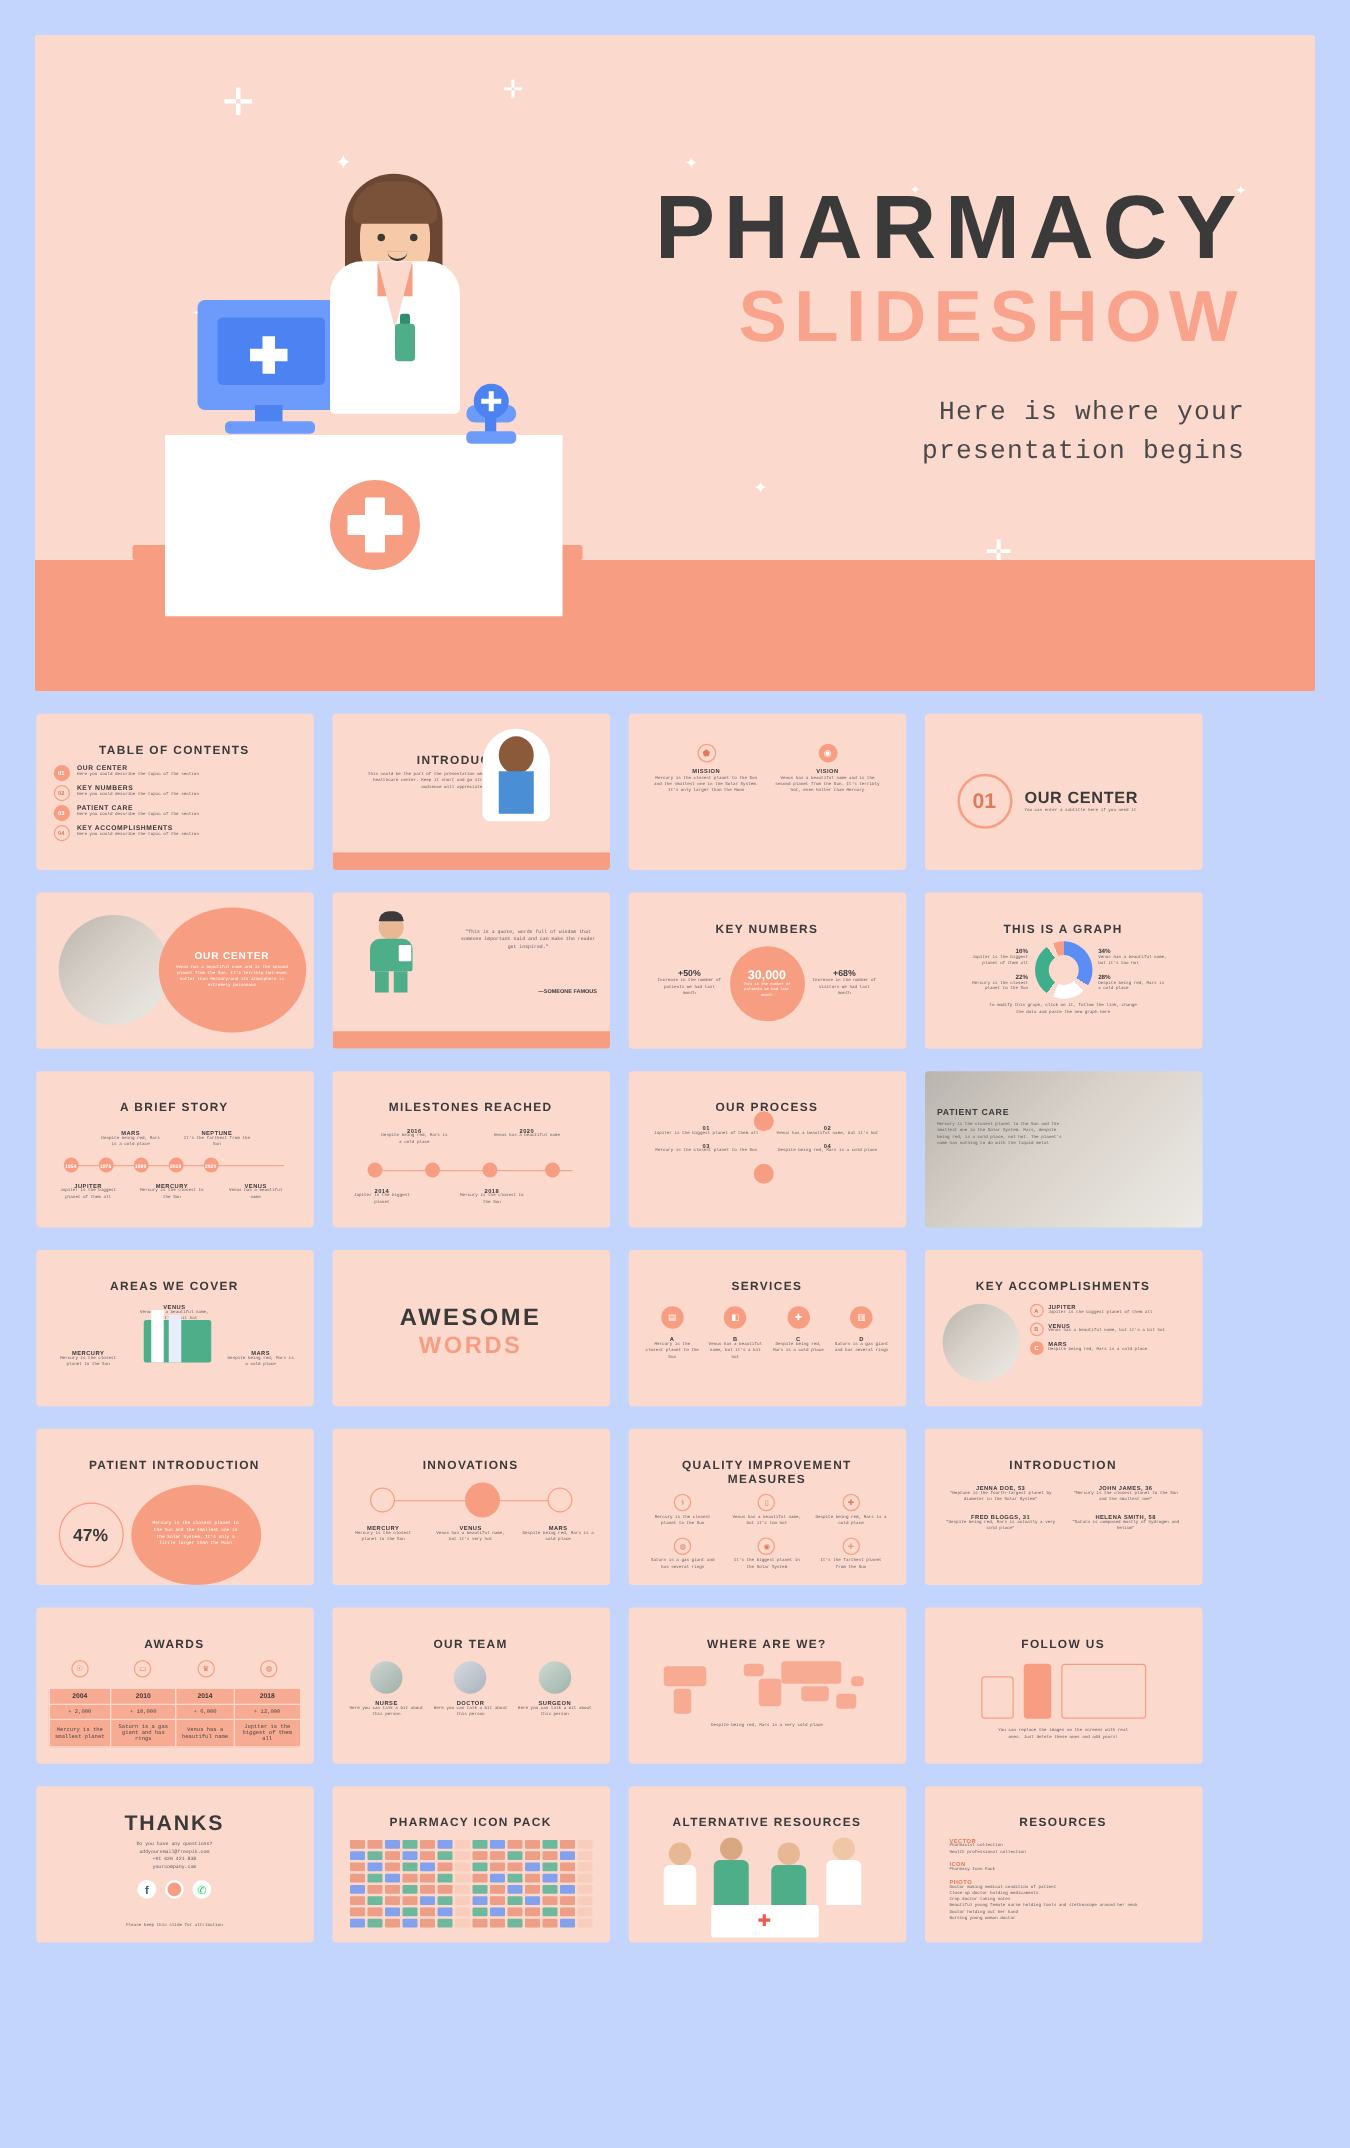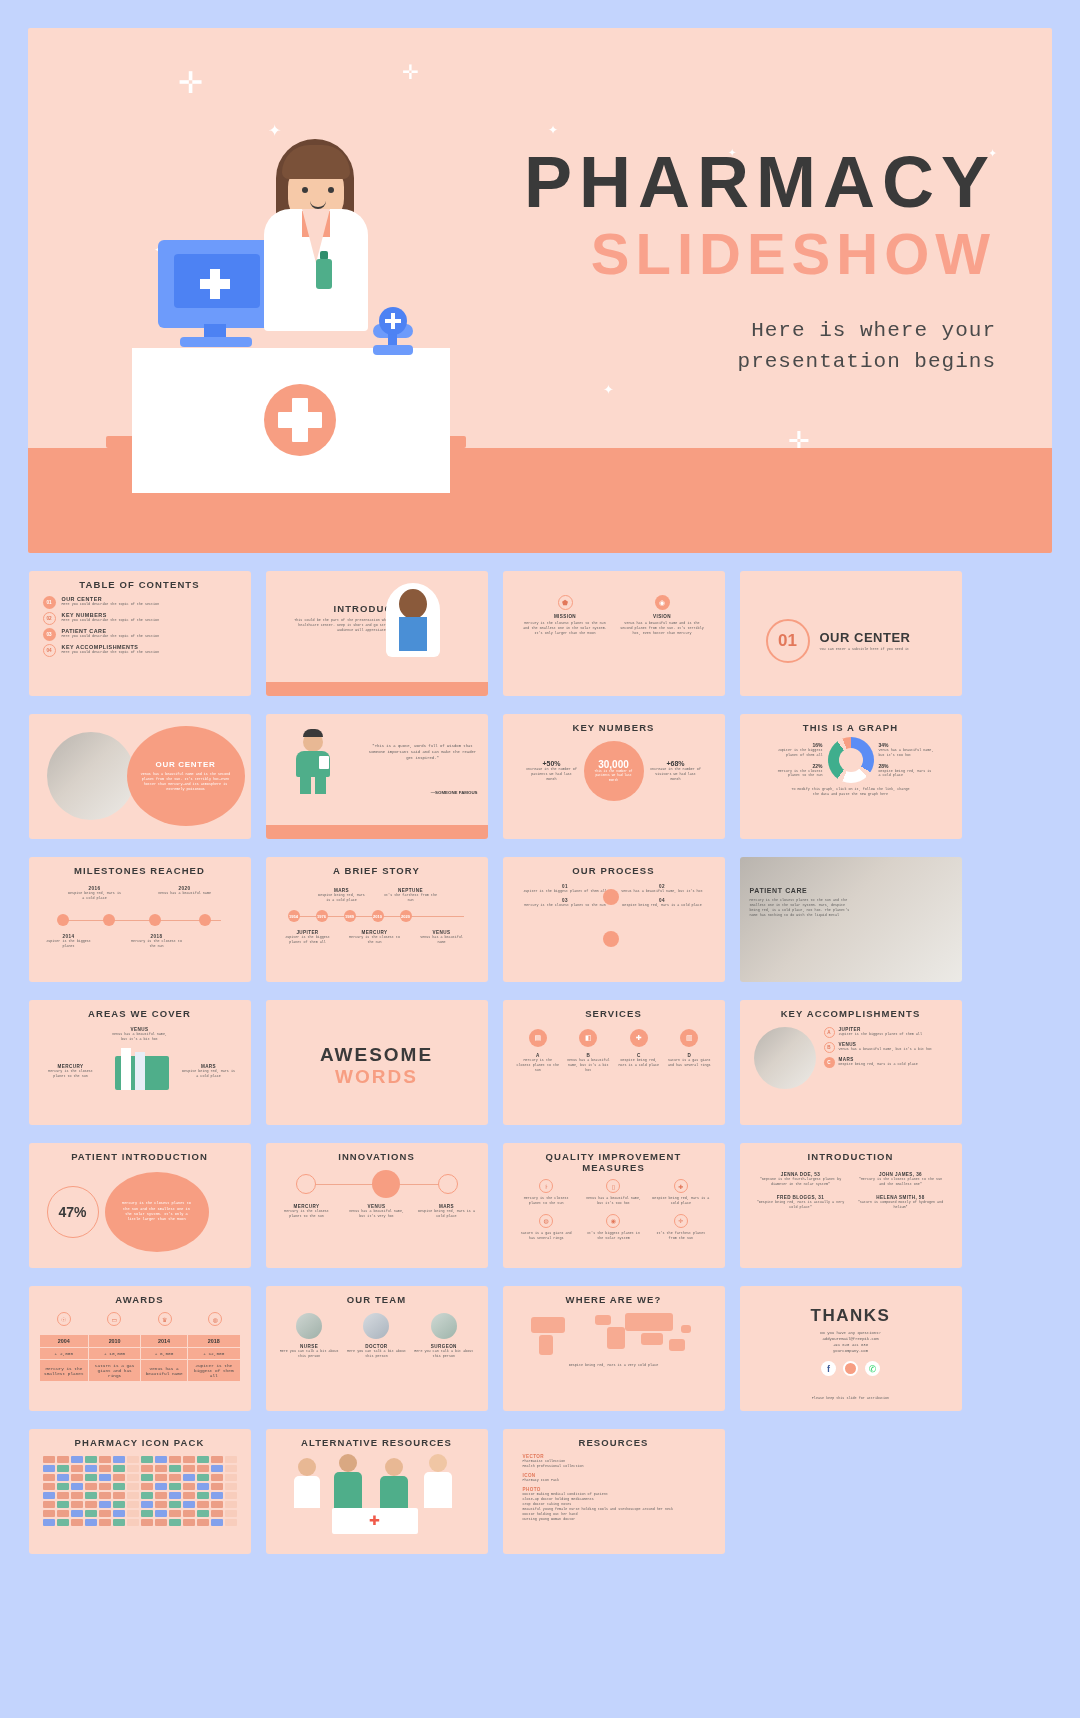--- a/index.html
+++ b/index.html
@@ -61,21 +61,21 @@
   .hero-sub { font-size:58px; font-weight:700; color:#f9a28c; letter-spacing:6px; line-height:1.25; }
   .hero-tag { margin-top:24px; font-family:"Liberation Mono", monospace; font-size:21px; color:#4a4a4a; line-height:1.5; letter-spacing:1px; }
 
   .cross-deco { position:absolute; color:#fff; font-weight:300; line-height:1; user-select:none; }
   .spark { position:absolute; color:#fff; line-height:1; user-select:none; }
 
   
   .grid { display:grid; grid-template-columns: repeat(4, 222px); gap: 18px 15px; margin: 18px auto 0; width: 1023px; }
   .slide { position:relative; height:125px; background:#fcd9cd; border-radius:3px; overflow:hidden;
            padding:8px 10px; }
-  .s-title { text-align:center; font-size:9.5px; font-weight:700; color:#3a3a3a; letter-spacing:1.1px; margin-top:0; }
+  .s-title { text-align:center; font-size:9.5px; font-weight:700; color:#3a3a3a; letter-spacing:1.1px; margin-top:16px; }
   .tiny { font-size:3.4px; color:#5d5d5d; line-height:1.45; font-family:"Liberation Mono", monospace; }
   .tiny2 { font-size:3.9px; color:#5d5d5d; line-height:1.5; font-family:"Liberation Mono", monospace; }
   .lbl { font-size:5.4px; font-weight:700; color:#3a3a3a; letter-spacing:.5px; }
   .lbl-sm { font-size:4.6px; font-weight:700; color:#3a3a3a; letter-spacing:.4px; }
   .cbadge { width:13px;height:13px;border-radius:50%;background:#f79e82;color:#fff;font-size:4.6px;
             display:flex;align-items:center;justify-content:center;font-weight:700;flex:none; }
   .cbadge.ghost { background:transparent;border:1px solid #f79e82;color:#e2785a; }
   .circ-ic { width:15px;height:15px;border-radius:50%;background:#f79e82;display:flex;align-items:center;
              justify-content:center;color:#fff;font-size:7px;flex:none; }
   .circ-ic.out { background:#fcd9cd;border:1px solid #f79e82;color:#e2785a; }
@@ -295,20 +295,54 @@
           <div style="font-size:5px;font-weight:700;color:#3a3a3a;">34%</div>
           <div class="tiny">Venus has a beautiful name, but it's too hot</div>
           <div style="font-size:5px;font-weight:700;color:#3a3a3a;margin-top:5px;">28%</div>
           <div class="tiny">Despite being red, Mars is a cold place</div>
         </div>
       </div>
       <div class="tiny" style="text-align:center;padding:4px 40px 0;">To modify this graph, click on it, follow the link, change the data and paste the new graph here</div>
     </div>
 
     <div class="slide">
+      <div class="s-title">A BRIEF STORY</div>
+      <div style="position:relative;margin-top:12px;height:90px;">
+        <div class="tl-line" style="left:14px;right:14px;top:28px;"></div>
+        <div style="position:absolute;left:40px;top:0;width:52px;text-align:center;">
+          <div class="lbl-sm">MARS</div>
+          <div class="tiny">Despite being red, Mars is a cold place</div>
+        </div>
+        <div style="position:absolute;left:108px;top:0;width:54px;text-align:center;">
+          <div class="lbl-sm">NEPTUNE</div>
+          <div class="tiny">It's the farthest from the Sun</div>
+        </div>
+        <div style="position:absolute;left:12px;top:22px;display:flex;gap:16px;align-items:center;">
+          <div class="tl-dot">1954</div>
+          <div class="tl-dot">1976</div>
+          <div class="tl-dot">1989</div>
+          <div class="tl-dot">2010</div>
+          <div class="tl-dot">2020</div>
+        </div>
+        <div style="position:absolute;left:6px;top:42px;width:52px;text-align:center;">
+          <div class="lbl-sm">JUPITER</div>
+          <div class="tiny">Jupiter is the biggest planet of them all</div>
+        </div>
+        <div style="position:absolute;left:72px;top:42px;width:54px;text-align:center;">
+          <div class="lbl-sm">MERCURY</div>
+          <div class="tiny">Mercury is the closest to the Sun</div>
+        </div>
+        <div style="position:absolute;left:140px;top:42px;width:52px;text-align:center;">
+          <div class="lbl-sm">VENUS</div>
+          <div class="tiny">Venus has a beautiful name</div>
+        </div>
+      </div>
+    </div>
+
+    <div class="slide">
       <div class="s-title">MILESTONES REACHED</div>
       <div style="position:relative;margin-top:10px;height:84px;">
         <div class="tl-line" style="left:20px;right:20px;top:34px;"></div>
         <div style="position:absolute;left:28px;top:0;width:56px;text-align:center;">
           <div class="lbl-sm">2016</div>
           <div class="tiny">Despite being red, Mars is a cold place</div>
         </div>
         <div style="position:absolute;left:118px;top:0;width:56px;text-align:center;">
           <div class="lbl-sm">2020</div>
           <div class="tiny">Venus has a beautiful name</div>
@@ -317,54 +351,20 @@
         <div style="position:absolute;left:64px;top:28px;width:12px;height:12px;border-radius:50%;background:#f79e82;"></div>
         <div style="position:absolute;left:110px;top:28px;width:12px;height:12px;border-radius:50%;background:#f79e82;"></div>
         <div style="position:absolute;left:160px;top:28px;width:12px;height:12px;border-radius:50%;background:#f79e82;"></div>
         <div style="position:absolute;left:2px;top:48px;width:56px;text-align:center;">
           <div class="lbl-sm">2014</div>
           <div class="tiny">Jupiter is the biggest planet</div>
         </div>
         <div style="position:absolute;left:90px;top:48px;width:56px;text-align:center;">
           <div class="lbl-sm">2018</div>
           <div class="tiny">Mercury is the closest to the Sun</div>
-        </div>
-      </div>
-    </div>
-
-    <div class="slide">
-      <div class="s-title">A BRIEF STORY</div>
-      <div style="position:relative;margin-top:12px;height:90px;">
-        <div class="tl-line" style="left:14px;right:14px;top:28px;"></div>
-        <div style="position:absolute;left:40px;top:0;width:52px;text-align:center;">
-          <div class="lbl-sm">MARS</div>
-          <div class="tiny">Despite being red, Mars is a cold place</div>
-        </div>
-        <div style="position:absolute;left:108px;top:0;width:54px;text-align:center;">
-          <div class="lbl-sm">NEPTUNE</div>
-          <div class="tiny">It's the farthest from the Sun</div>
-        </div>
-        <div style="position:absolute;left:12px;top:22px;display:flex;gap:16px;align-items:center;">
-          <div class="tl-dot">1954</div>
-          <div class="tl-dot">1976</div>
-          <div class="tl-dot">1989</div>
-          <div class="tl-dot">2010</div>
-          <div class="tl-dot">2020</div>
-        </div>
-        <div style="position:absolute;left:6px;top:42px;width:52px;text-align:center;">
-          <div class="lbl-sm">JUPITER</div>
-          <div class="tiny">Jupiter is the biggest planet of them all</div>
-        </div>
-        <div style="position:absolute;left:72px;top:42px;width:54px;text-align:center;">
-          <div class="lbl-sm">MERCURY</div>
-          <div class="tiny">Mercury is the closest to the Sun</div>
-        </div>
-        <div style="position:absolute;left:140px;top:42px;width:52px;text-align:center;">
-          <div class="lbl-sm">VENUS</div>
-          <div class="tiny">Venus has a beautiful name</div>
         </div>
       </div>
     </div>
 
     <div class="slide">
       <div class="s-title">OUR PROCESS</div>
       <div style="display:grid;grid-template-columns:1fr 1fr;gap:4px 8px;margin-top:8px;padding:0 8px;">
         <div style="text-align:center;">
           <div class="lbl-sm">01</div>
           <div class="tiny">Jupiter is the biggest planet of them all</div>
@@ -635,20 +635,29 @@
         <b style="left:82px;top:10px;width:16px;height:10px;"></b>
         <b style="left:94px;top:22px;width:18px;height:22px;"></b>
         <b style="left:112px;top:8px;width:48px;height:18px;"></b>
         <b style="left:128px;top:28px;width:22px;height:12px;"></b>
         <b style="left:156px;top:34px;width:16px;height:12px;"></b>
         <b style="left:168px;top:20px;width:10px;height:8px;"></b>
       </div>
       <div class="tiny" style="text-align:center;">Despite being red, Mars is a very cold place</div>
     </div>
 
+    <div class="slide">
+      <div class="s-title">FOLLOW US</div>
+      <div style="display:flex;align-items:flex-end;justify-content:center;gap:8px;margin-top:10px;">
+        <div style="width:26px;height:34px;border:1.5px solid #f79e82;border-radius:3px;"></div>
+        <div style="width:22px;height:44px;background:#f79e82;border-radius:3px;"></div>
+        <div style="width:68px;height:44px;border:1.5px solid #f79e82;border-radius:3px;"></div>
+      </div>
+      <div class="tiny" style="text-align:center;padding:8px 44px 0;">You can replace the images on the screens with real ones. Just delete these ones and add yours!</div>
+    </div>
 
     <div class="slide">
       <div style="text-align:center;margin-top:12px;font-size:17px;font-weight:700;color:#3a3a3a;letter-spacing:1.5px;">THANKS</div>
       <div class="tiny2" style="text-align:center;margin-top:5px;">
         <div>Do you have any questions?</div>
         <div>addyouremail@freepik.com</div>
         <div>+91 620 421 838</div>
         <div>yourcompany.com</div>
       </div>
       <div style="display:flex;justify-content:center;gap:7px;margin-top:7px;">

